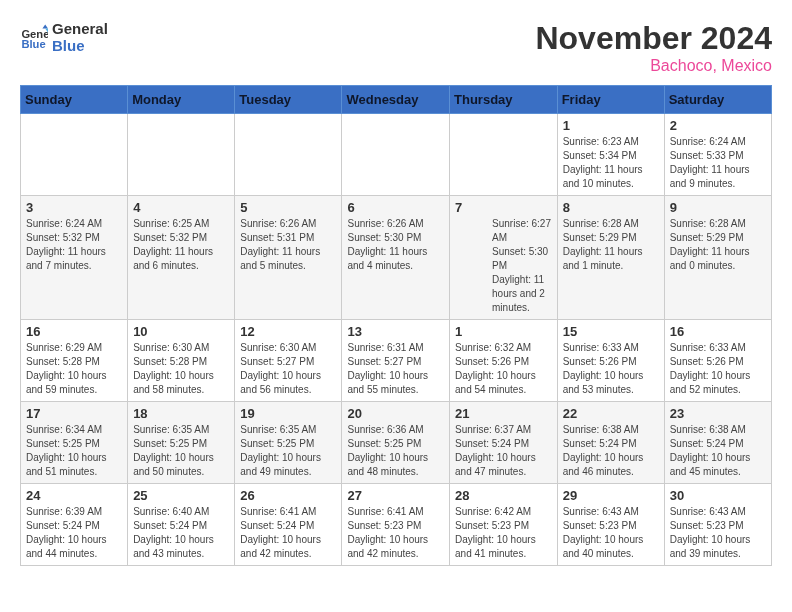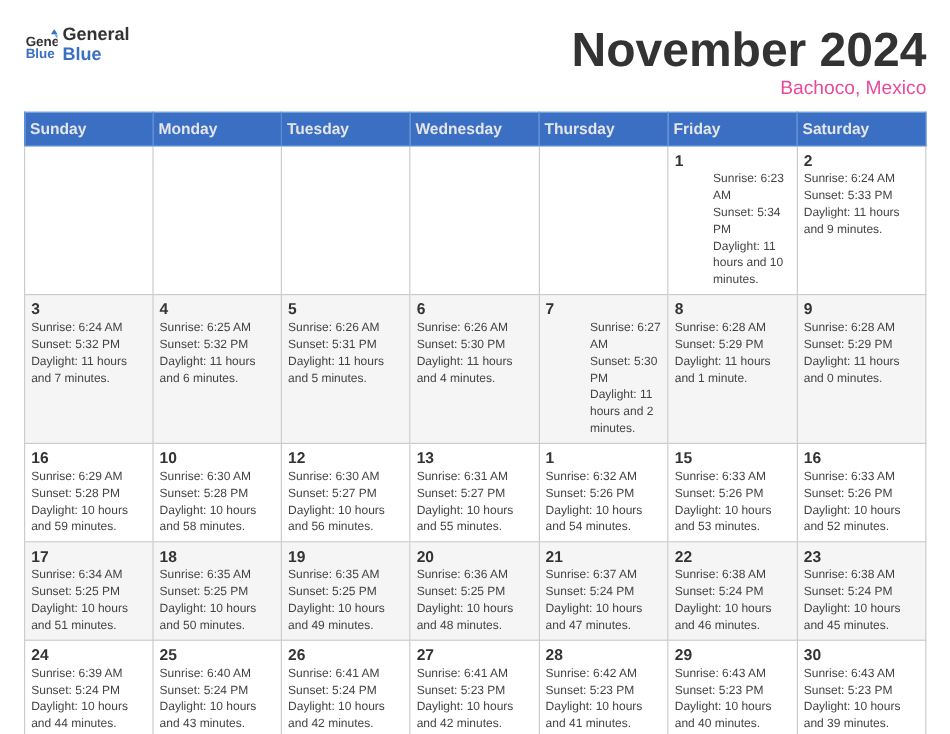--- a/index.html
+++ b/index.html
@@ -22,37 +22,37 @@
       gap: 4px;
     }
     .logo-icon {
       width: 28px;
       height: 28px;
     }
     .title-block {
       text-align: right;
     }
     .month-title {
-      font-size: 40px;
+      font-size: 32px;
       font-weight: bold;
       color: #333;
       margin-left: 20px;
     }
     .location {
       font-size: 16px;
       color: #ec4899;
     }
     .calendar {
       width: 100%;
       border-collapse: collapse;
       border: 1px solid #ccc;
     }
     .calendar th {
       background-color: #3a6fc4;
-      color: #e5e5e5;
+      color: #0f172a;
       font-size: 13px;
       font-weight: bold;
       padding: 6px 4px;
       text-align: left;
       border: 1px solid #5a8fd4;
     }
     .calendar td {
       vertical-align: top;
       padding: 4px 5px;
       font-size: 10.5px;
@@ -120,21 +120,21 @@
   </thead>
   <tbody id="calendar-body">
   <tr>
         <td class="empty-cell"></td>
         <td class="empty-cell"></td>
         <td class="empty-cell"></td>
         <td class="empty-cell"></td>
         <td class="empty-cell"></td>
         <td>
           <span class="day-num">1</span>
-          <div class="day-info" style="white-space: pre-line; margin-left: 32px;">Sunrise: 6:23 AM
+          <div class="day-info" style="white-space: pre-line;">Sunrise: 6:23 AM
 Sunset: 5:34 PM
 Daylight: 11 hours and 10 minutes.</div>
         </td>
         <td>
           <span class="day-num">2</span>
           <div class="day-info" style="white-space: pre-line;">Sunrise: 6:24 AM
 Sunset: 5:33 PM
 Daylight: 11 hours and 9 minutes.</div>
         </td>
       </tr>

